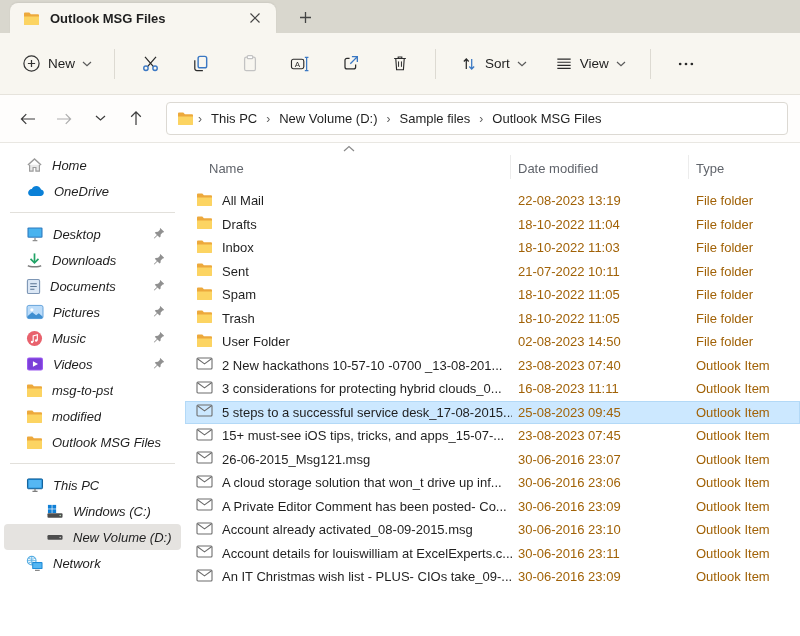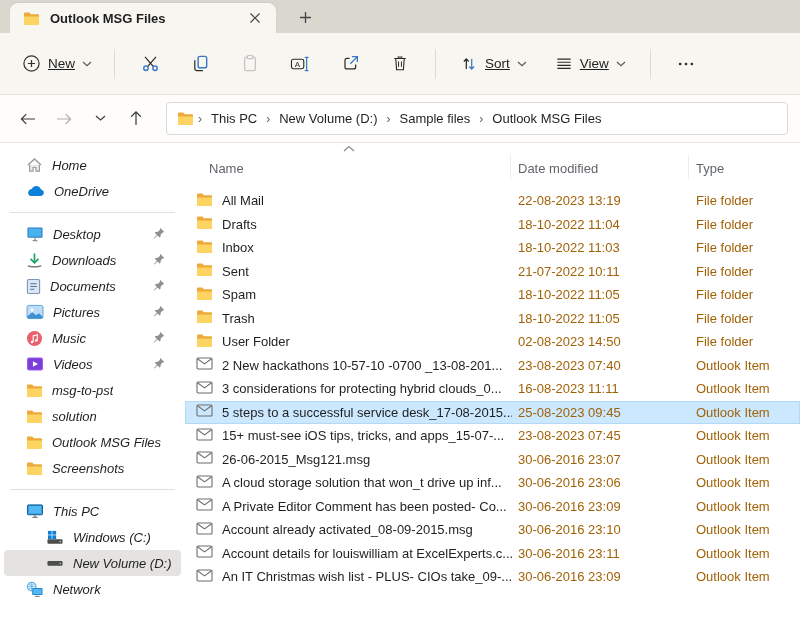--- a/index.html
+++ b/index.html
@@ -10,21 +10,21 @@
 
   
   .titlebar { height:33px; background:#d9d7ce; display:flex; align-items:flex-end; flex:0 0 auto; }
   .tab { height:30px; width:266px; margin-left:10px; background:#f8f6f0; border-radius:8px 8px 0 0;
          display:flex; align-items:center; padding:0 10px 0 13px; box-shadow:0 -1px 2px rgba(0,0,0,0.06); }
   .tab-title { margin-left:10px; font-weight:700; font-size:13px; flex:1; white-space:nowrap; overflow:hidden; }
   .tab-close { width:22px; height:22px; display:flex; align-items:center; justify-content:center; border-radius:4px; cursor:default; }
   .newtab { width:26px; height:26px; margin:0 0 3px 16px; display:flex; align-items:center; justify-content:center; border-radius:4px; }
 
   
-  .toolbar { height:62px; background:#f8f6f0; border-bottom:1px solid #e6e3dc; display:flex; align-items:center; padding:0 10px; flex:0 0 auto;text-decoration:underline; }
+  .toolbar { height:62px; background:#f8f6f0; border-bottom:1px solid #e6e3dc; display:flex; align-items:center; padding:0 10px; flex:0 0 auto; }
   .tb-new { display:flex; align-items:center; gap:7px; padding:8px 12px; border-radius:5px; }
   .tb-new-label { font-size:13.5px; }
   .tb-sep { width:1px; height:30px; background:#dddad2; margin:0 10px; }
   .tb-btn { width:44px; height:38px; display:flex; align-items:center; justify-content:center; border-radius:5px; margin:0 3px; }
   .tb-group { display:flex; align-items:center; gap:7px; padding:8px 10px; border-radius:5px; margin:0 4px; }
   .tb-group .lbl { font-size:13.5px; }
   .icon { display:inline-flex; align-items:center; justify-content:center; line-height:0; }
 
   
   .addressbar { height:48px; background:#fefdfc; border-bottom:1px solid #e9e7e2; display:flex; align-items:center; padding:0 12px; flex:0 0 auto; }
@@ -370,39 +370,30 @@
           </span>
           <span class="side-label">msg-to-pst</span>
         </div>
         <div class="side-item">
           <span class="icon">
             <svg width="17" height="15" viewBox="0 0 17 15">
               <path d="M1 2.6c0-.7.5-1.2 1.2-1.2h4.1l1.6 1.9h7c.6 0 1.1.5 1.1 1.1v8.3c0 .7-.5 1.2-1.2 1.2H2.2c-.7 0-1.2-.5-1.2-1.2z" fill="#eda93c"></path>
               <path d="M1 5.4h15v7.3c0 .7-.5 1.2-1.2 1.2H2.2c-.7 0-1.2-.5-1.2-1.2z" fill="#fcd462"></path>
             </svg>
           </span>
-          <span class="side-label">solution</span>
+          <span class="side-label">modified</span>
         </div>
         <div class="side-item">
           <span class="icon">
             <svg width="17" height="15" viewBox="0 0 17 15">
               <path d="M1 2.6c0-.7.5-1.2 1.2-1.2h4.1l1.6 1.9h7c.6 0 1.1.5 1.1 1.1v8.3c0 .7-.5 1.2-1.2 1.2H2.2c-.7 0-1.2-.5-1.2-1.2z" fill="#eda93c"></path>
               <path d="M1 5.4h15v7.3c0 .7-.5 1.2-1.2 1.2H2.2c-.7 0-1.2-.5-1.2-1.2z" fill="#fcd462"></path>
             </svg>
           </span>
           <span class="side-label">Outlook MSG Files</span>
-        </div>
-        <div class="side-item">
-          <span class="icon">
-            <svg width="17" height="15" viewBox="0 0 17 15">
-              <path d="M1 2.6c0-.7.5-1.2 1.2-1.2h4.1l1.6 1.9h7c.6 0 1.1.5 1.1 1.1v8.3c0 .7-.5 1.2-1.2 1.2H2.2c-.7 0-1.2-.5-1.2-1.2z" fill="#eda93c"></path>
-              <path d="M1 5.4h15v7.3c0 .7-.5 1.2-1.2 1.2H2.2c-.7 0-1.2-.5-1.2-1.2z" fill="#fcd462"></path>
-            </svg>
-          </span>
-          <span class="side-label">Screenshots</span>
         </div>
         <div class="side-sep"></div>
         <div class="side-item">
           <span class="icon">
             <svg width="18" height="16" viewBox="0 0 19 17">
               <rect x="1.5" y="2" width="16" height="10.5" rx="1" fill="#1e8ad6" stroke="#0d5c94" stroke-width="1"></rect>
               <rect x="2.7" y="3.2" width="13.6" height="8.1" fill="#55b7f3"></rect>
               <path d="M6.8 15.3h5.4M9.5 12.5v2.8" stroke="#7d7d7d" stroke-width="1.3" fill="none"></path>
             </svg>
           </span>

